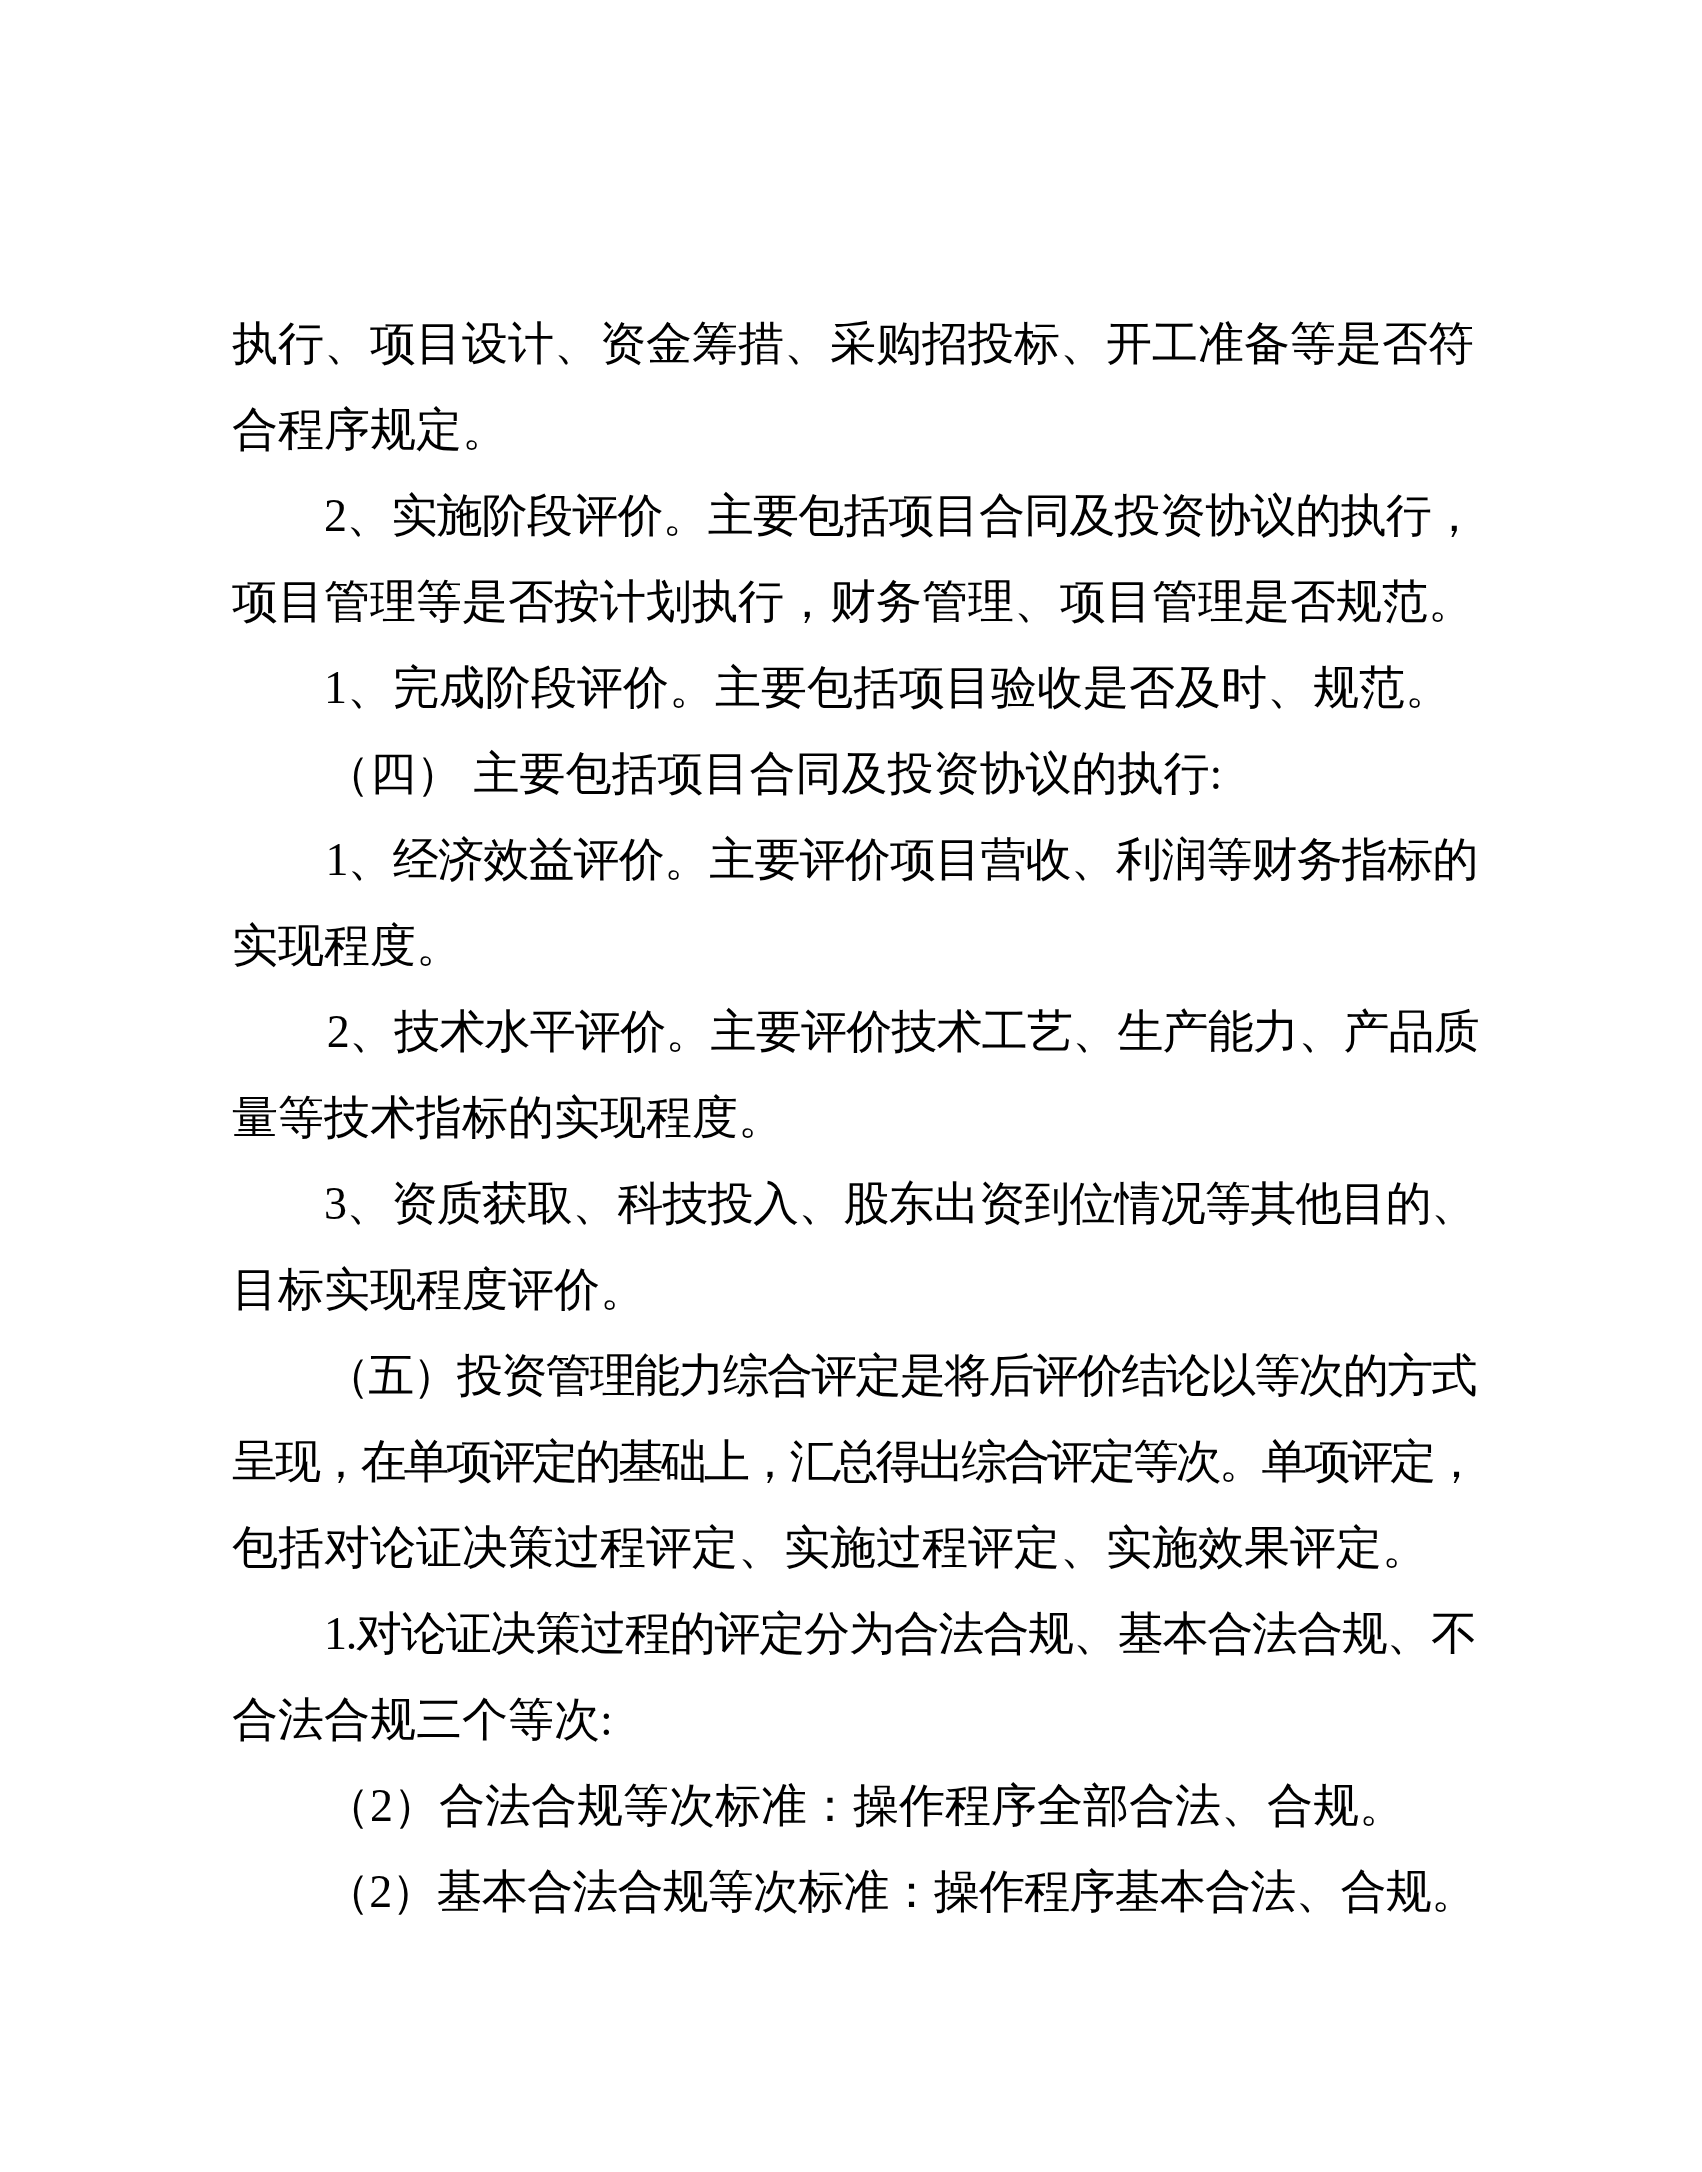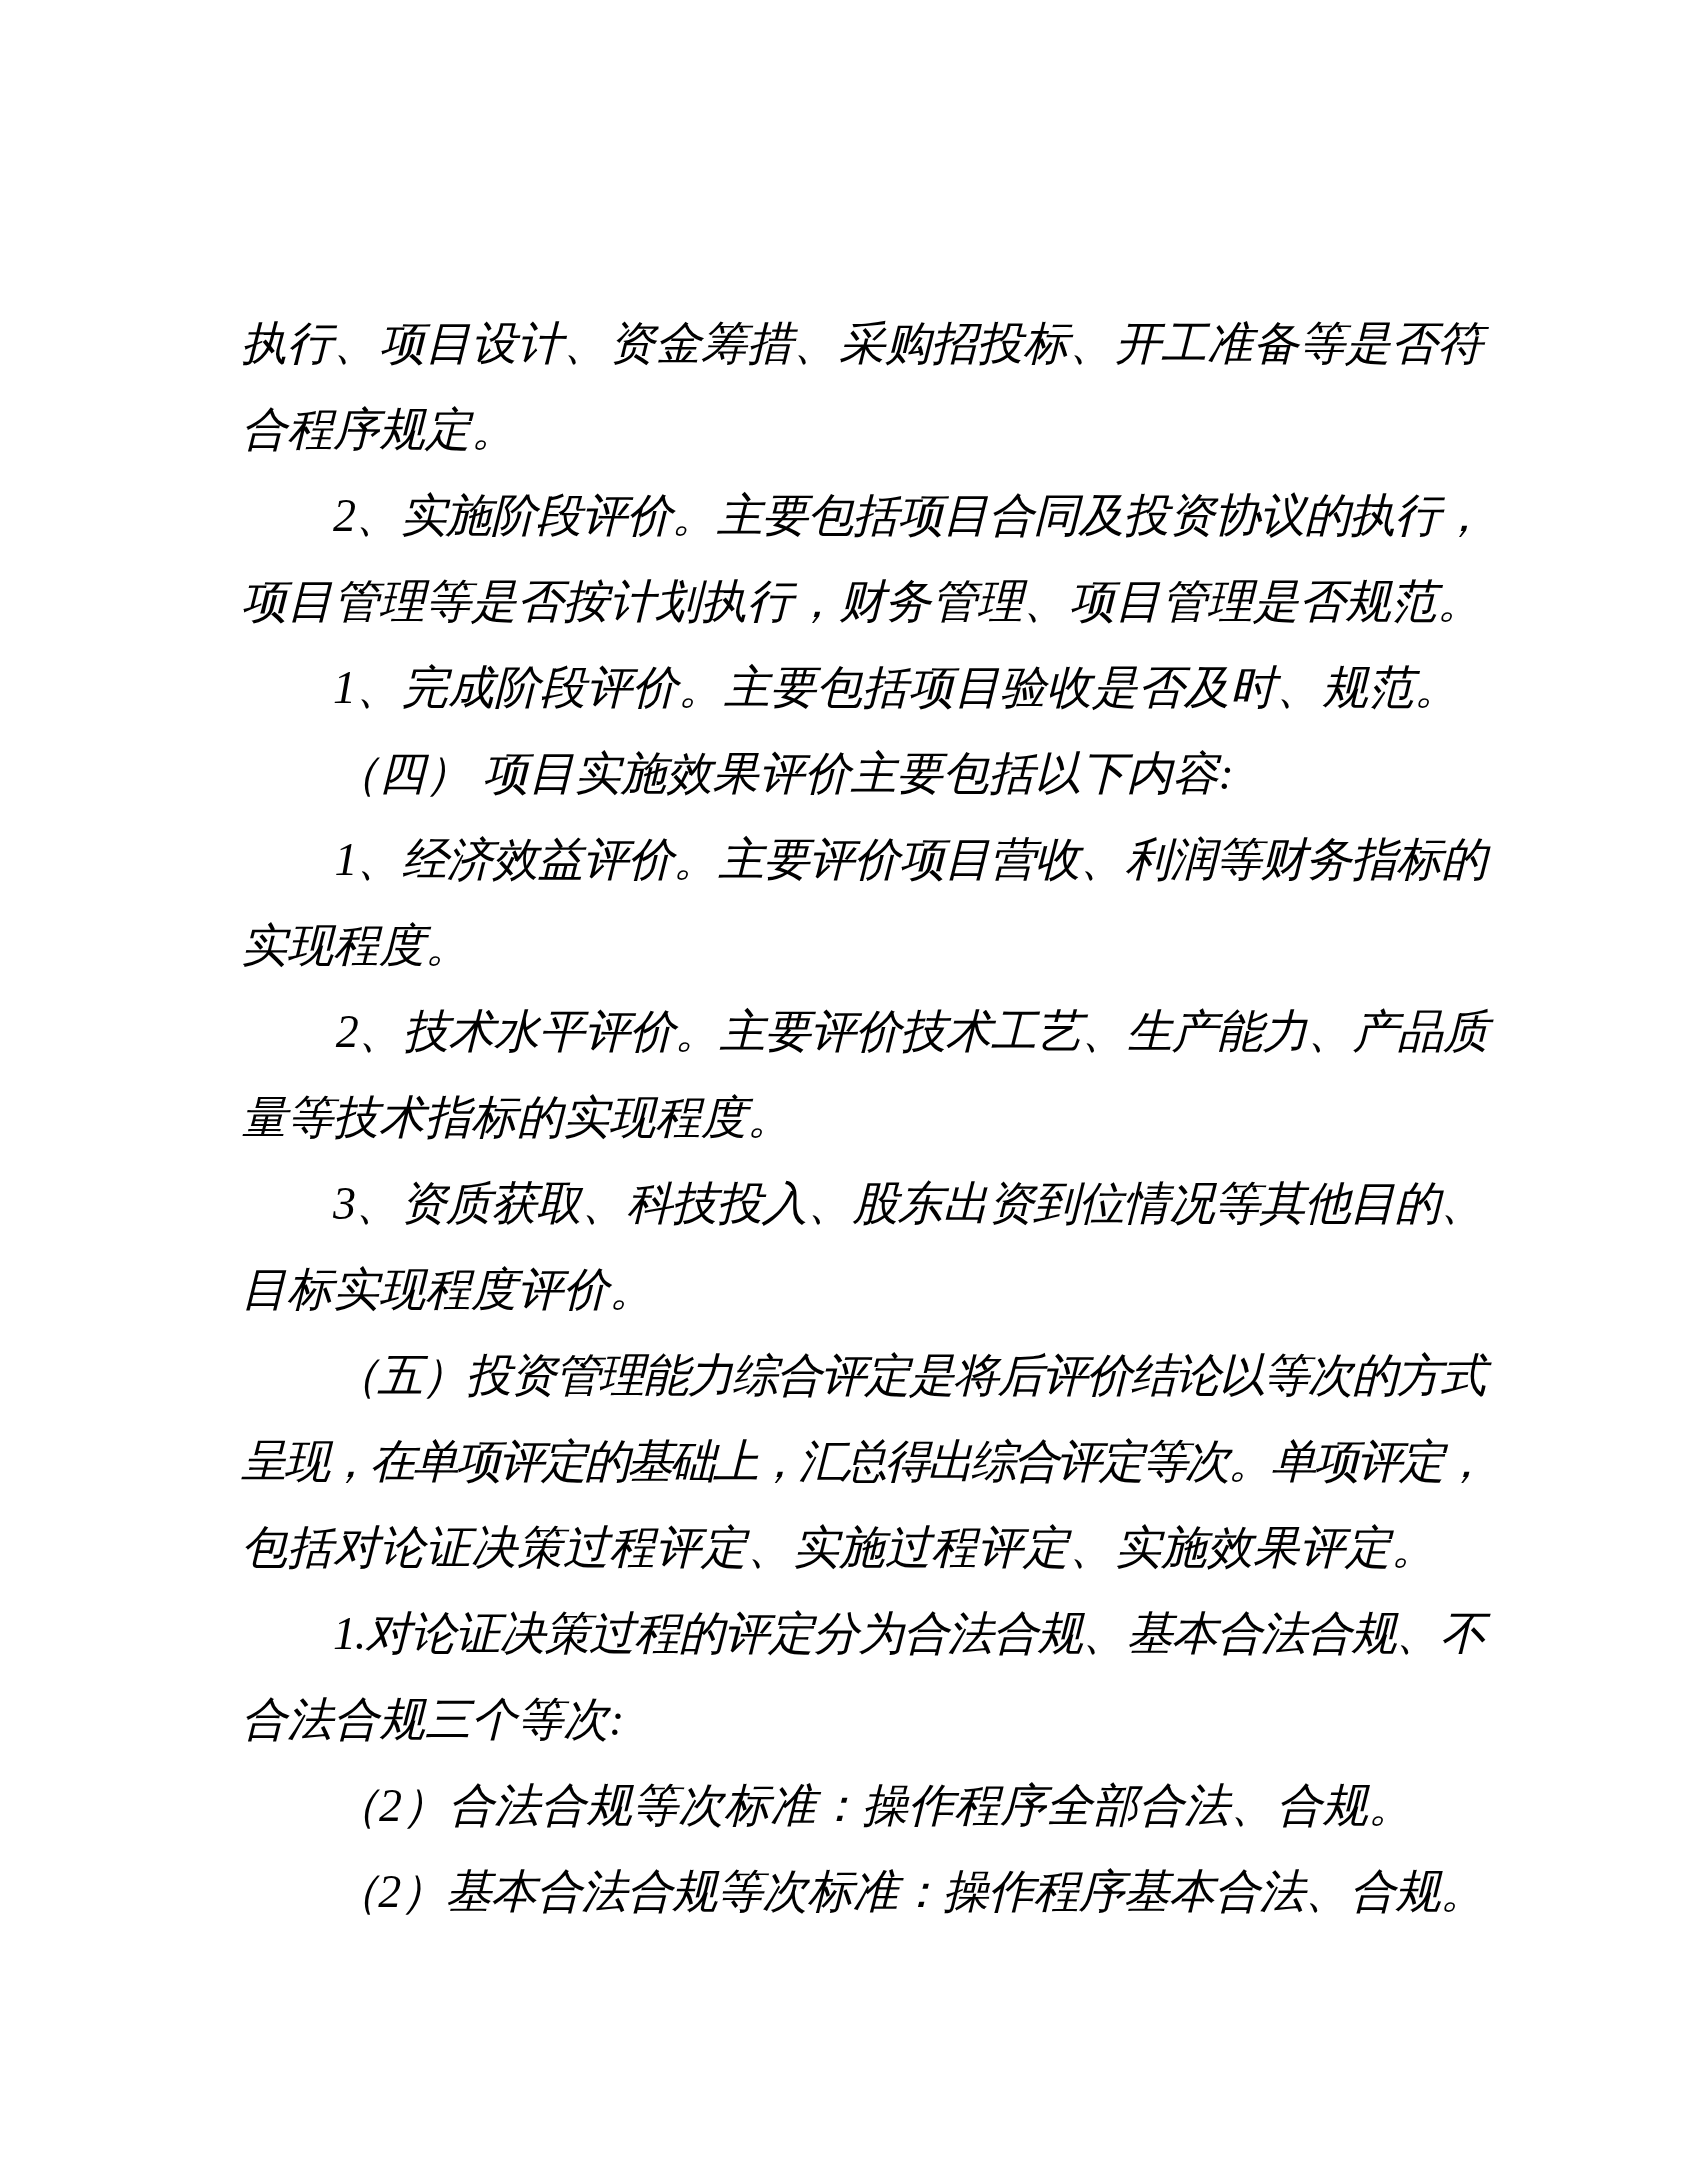--- a/index.html
+++ b/index.html
@@ -14,47 +14,46 @@
     color: #000000;
     font-family: "Liberation Serif", "DejaVu Serif", serif;
     overflow: hidden;
   }
   .page {
     position: absolute;
     inset: 0;
   }
   .text-block {
     position: absolute;
-    left: 241px;
+    left: 232px;
     top: 301px;
     width: 1247px;
     font-size: 46px;
     line-height: 86px;
-    font-style: italic;
   }
   .line {
     height: 86px;
     white-space: nowrap;
   }
   .line.indent {
     text-indent: 92px;
   }
 </style>
 </head>
 <body style="background: rgb(255, 255, 255); color: rgb(0, 0, 0);">
 
 <div class="page">
 
   <div class="text-block">
       <div class="line">执行、项目设计、资金筹措、采购招投标、开工准备等是否符</div>
       <div class="line">合程序规定。</div>
       <div class="line indent" style="letter-spacing: -0.8px;">2、实施阶段评价。主要包括项目合同及投资协议的执行，</div>
       <div class="line">项目管理等是否按计划执行，财务管理、项目管理是否规范。</div>
       <div class="line indent">1、完成阶段评价。主要包括项目验收是否及时、规范。</div>
-      <div class="line indent">（四） 项目实施效果评价主要包括以下内容:</div>
+      <div class="line indent">（四） 主要包括项目合同及投资协议的执行:</div>
       <div class="line indent" style="letter-spacing: -0.8px; text-align: center;">1、经济效益评价。主要评价项目营收、利润等财务指标的</div>
       <div class="line">实现程度。</div>
       <div class="line indent" style="letter-spacing: -0.8px; text-align: right;">2、技术水平评价。主要评价技术工艺、生产能力、产品质</div>
       <div class="line">量等技术指标的实现程度。</div>
       <div class="line indent" style="letter-spacing: -0.8px;">3、资质获取、科技投入、股东出资到位情况等其他目的、</div>
       <div class="line">目标实现程度评价。</div>
       <div class="line indent" style="letter-spacing: -1.7px;">（五）投资管理能力综合评定是将后评价结论以等次的方式</div>
       <div class="line" style="letter-spacing: -3.1px;">呈现，在单项评定的基础上，汇总得出综合评定等次。单项评定，</div>
       <div class="line">包括对论证决策过程评定、实施过程评定、实施效果评定。</div>
       <div class="line indent" style="letter-spacing: -1.2px;">1.对论证决策过程的评定分为合法合规、基本合法合规、不</div>

